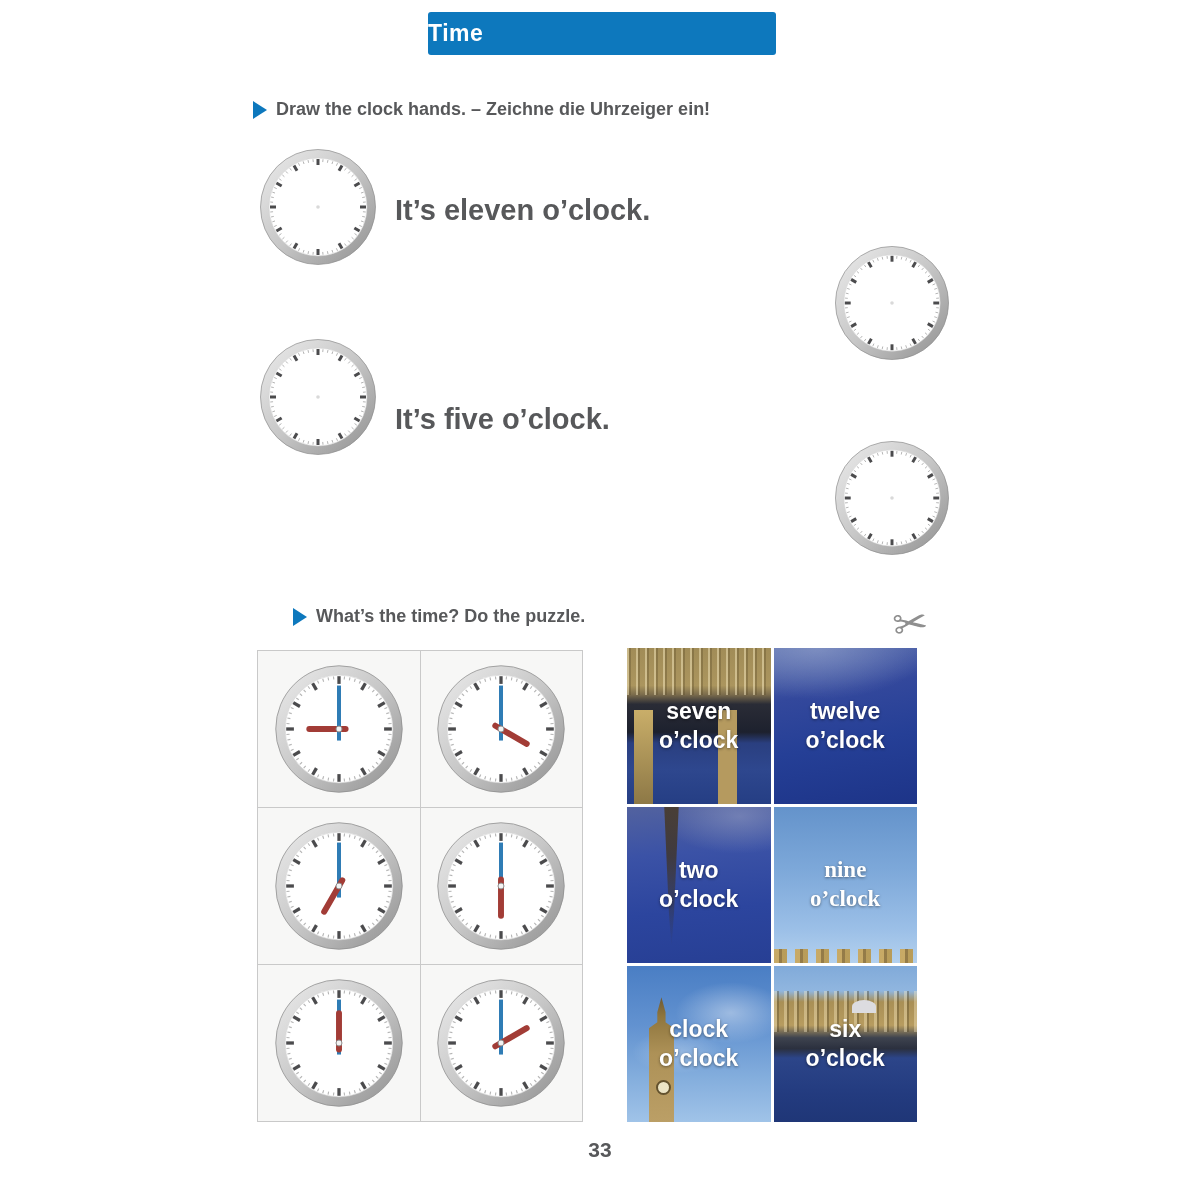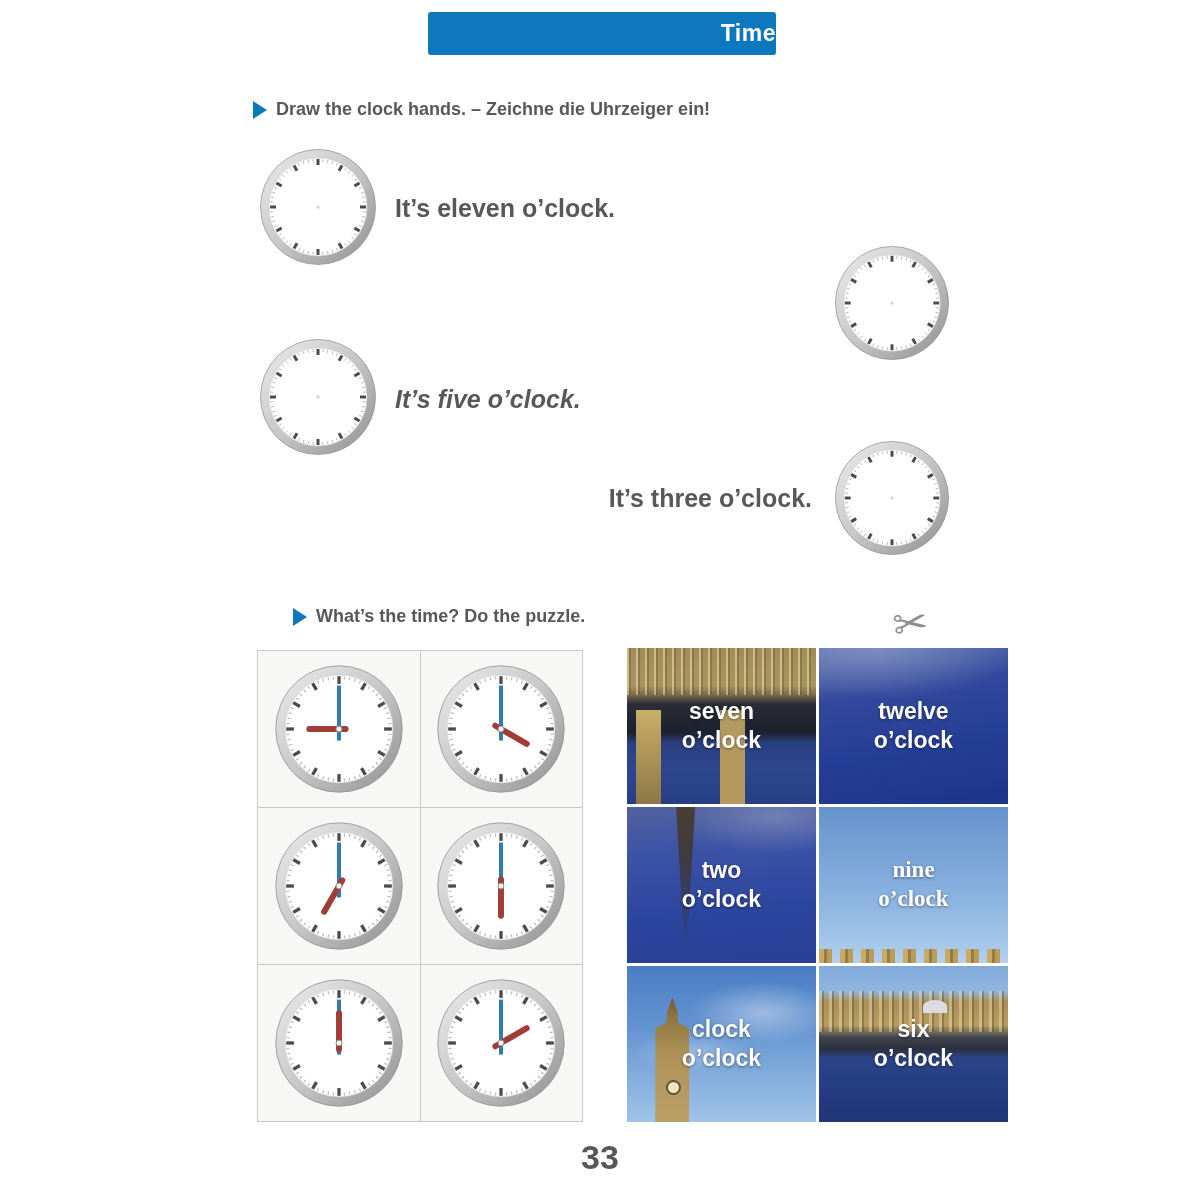--- a/index.html
+++ b/index.html
@@ -1,56 +1,56 @@
 <!DOCTYPE html>
 <html><head>
 <meta charset="utf-8">
 <style>
   html,body{margin:0;padding:0;background:#ffffff;}
   .page{position:relative;width:1200px;height:1200px;background:#ffffff;
         font-family:"Liberation Sans",sans-serif;color:#57585a;overflow:hidden;}
 
   
   .banner{position:absolute;left:428px;top:12px;width:348px;height:43px;
-          background:#0d78bd;border-radius:3px;display:flex;align-items:center;justify-content:flex-end;}
+          background:#0d78bd;border-radius:3px;display:flex;align-items:center;justify-content:flex-start;}
   .banner span{color:#ffffff;font-size:23px;font-weight:700;letter-spacing:.5px;}
 
   
   .heading{position:absolute;display:flex;align-items:center;gap:9px;
            font-size:18px;font-weight:700;color:#57585a;white-space:nowrap;}
   .h1{left:253px;top:99px;}
   .h2{left:253px;top:606px;margin-left:40px;}
   .tri{width:0;height:0;border-left:14px solid #0d78bd;
        border-top:9px solid transparent;border-bottom:9px solid transparent;flex:0 0 auto;}
 
   
   .clockbox{position:absolute;}
   .b1{left:258px;top:147px;width:120px;height:120px;}
   .b2{left:833px;top:244px;width:118px;height:118px;}
   .b3{left:258px;top:337px;width:120px;height:120px;}
   .b4{left:833px;top:439px;width:118px;height:118px;}
-  .cap{position:absolute;font-size:25px;font-weight:600;color:#57585a;white-space:nowrap;}
+  .cap{position:absolute;font-size:29px;font-weight:600;color:#57585a;white-space:nowrap;}
   .cap1{left:395px;top:194px;}
   .cap2{left:480px;top:287px;width:332px;text-align:right;}
-  .cap3{left:395px;top:385px;font-style:italic;}
+  .cap3{left:395px;top:403px;}
   .cap4{left:480px;top:484px;width:332px;text-align:right;}
 
   
   .scissors{position:absolute;left:893px;top:603px;font-size:42px;color:#8f8f8f;
             transform:rotate(-8deg);line-height:1;}
 
   
   .clockgrid{position:absolute;left:257px;top:650px;width:326px;height:472px;
              display:grid;grid-template-columns:1fr 1fr;grid-template-rows:1fr 1fr 1fr;
              gap:1px;background:#c9c9c9;border:1px solid #c9c9c9;box-sizing:border-box;}
   .ccell{background:#f7f7f6;display:flex;align-items:center;justify-content:center;}
   .pclock{width:132px;height:132px;}
 
   
-  .photogrid{position:absolute;left:627px;top:648px;width:381px;height:474px;
+  .photogrid{position:absolute;left:627px;top:648px;width:290px;height:474px;
              display:grid;grid-template-columns:1fr 1fr;grid-template-rows:1fr 1fr 1fr;
              gap:3px;background:#ffffff;}
   .pcell{position:relative;overflow:hidden;}
   .plabel{position:absolute;inset:0;display:flex;flex-direction:column;align-items:center;
           justify-content:center;color:#ffffff;font-weight:700;font-size:23px;line-height:1.25;
           text-shadow:0 1px 3px rgba(0,0,0,.45);z-index:3;}
 
   
   .sc-seven{background:linear-gradient(180deg,#a18c57 0%,#ab955e 24%,#7a6b4c 30%,#2a2c36 36%,
             #1d212e 54%,#2a3f80 61%,#2e478e 78%,#253e84 100%);}
@@ -82,21 +82,21 @@
   .sc-six{background:linear-gradient(180deg,#81aad9 0%,#90b6df 16%,#a98f55 23%,#b79c60 38%,
             #3e434f 46%,#2b303e 53%,#2c4589 59%,#233b7f 82%,#1f3677 100%);}
   .sc-six::before{content:"";position:absolute;top:16%;height:26%;left:0;right:0;z-index:1;
             background:repeating-linear-gradient(90deg,rgba(255,242,205,.35) 0 3px,
             rgba(72,60,30,.35) 3px 5px,rgba(0,0,0,0) 5px 10px);}
   .sc-six::after{content:"";position:absolute;top:22%;left:55%;width:24px;height:13px;z-index:2;
             background:#dcdce0;border-radius:50% 50% 0 0;}
 
   
   .pagenum{position:absolute;left:0;right:0;top:1138px;text-align:center;
-           font-size:34px;font-weight:600;color:#57585a;}
+           font-size:21px;font-weight:600;color:#57585a;}
 </style>
 </head>
 <body>
 
 <svg width="0" height="0" style="position:absolute" aria-hidden="true">
   <defs>
     <linearGradient id="bezelGrad" x1="0" y1="0" x2="1" y2="1">
       <stop offset="0" stop-color="#ececec"></stop>
       <stop offset="0.5" stop-color="#c7c7c7"></stop>
       <stop offset="1" stop-color="#8f8f8f"></stop>
@@ -308,21 +308,20 @@
         <line x1="33.4321065963802" y1="23.43243185425238" x2="31.78630788996128" y2="21.16718427000253" stroke="#b5b5b5" stroke-width="1"></line>
         <line x1="38.999999999999986" y1="23.62693304105359" x2="35.99999999999998" y2="18.430780618346958" stroke="#4b4b4d" stroke-width="3"></line>
         <line x1="41.615503732973835" y1="18.70774531455443" x2="40.47664113236159" y2="16.149818033155157" stroke="#b5b5b5" stroke-width="1"></line>
         <line x1="46.032431854252366" y1="17.01224546345906" x2="45.16718427000251" y2="14.349287217832632" stroke="#b5b5b5" stroke-width="1"></line>
         <line x1="50.60239157503725" y1="15.787728446831984" x2="50.020238840747524" y2="13.048915164777334" stroke="#b5b5b5" stroke-width="1"></line>
         <line x1="55.275313460302065" y1="15.047610329354043" x2="54.982633763152634" y2="12.262949022322886" stroke="#b5b5b5" stroke-width="1"></line>
         <circle cx="60" cy="60" r="1.8" fill="#d9d9d9"></circle>
       </svg></div>
   <div class="cap cap3">It’s five o’clock.</div>
 
-  <div class="cap cap4">It’s three o’clock.</div>
   <div class="clockbox b4"><svg viewBox="0 0 120 120" width="100%" height="100%">
         <circle cx="60" cy="60" r="57.5" fill="url(#bezelGrad)" stroke="#8e8e8e" stroke-width="0.7"></circle>
         <circle cx="60" cy="60" r="49" fill="#ffffff" stroke="#d2d2d2" stroke-width="0.6"></circle>
         <line x1="60" y1="18" x2="60" y2="12" stroke="#4b4b4d" stroke-width="3"></line>
         <line x1="64.72468653969794" y1="15.047610329354043" x2="65.01736623684737" y2="12.262949022322886" stroke="#b5b5b5" stroke-width="1"></line>
         <line x1="69.39760842496273" y1="15.787728446831977" x2="69.97976115925245" y2="13.048915164777327" stroke="#b5b5b5" stroke-width="1"></line>
         <line x1="73.96756814574762" y1="17.01224546345906" x2="74.83281572999748" y2="14.349287217832632" stroke="#b5b5b5" stroke-width="1"></line>
         <line x1="78.38449626702617" y1="18.707745314554437" x2="79.52335886763841" y2="16.149818033155157" stroke="#b5b5b5" stroke-width="1"></line>
         <line x1="81" y1="23.626933041053576" x2="84" y2="18.430780618346944" stroke="#4b4b4d" stroke-width="3"></line>
         <line x1="86.56789340361979" y1="23.43243185425237" x2="88.2136921100387" y2="21.167184270002522" stroke="#b5b5b5" stroke-width="1"></line>

